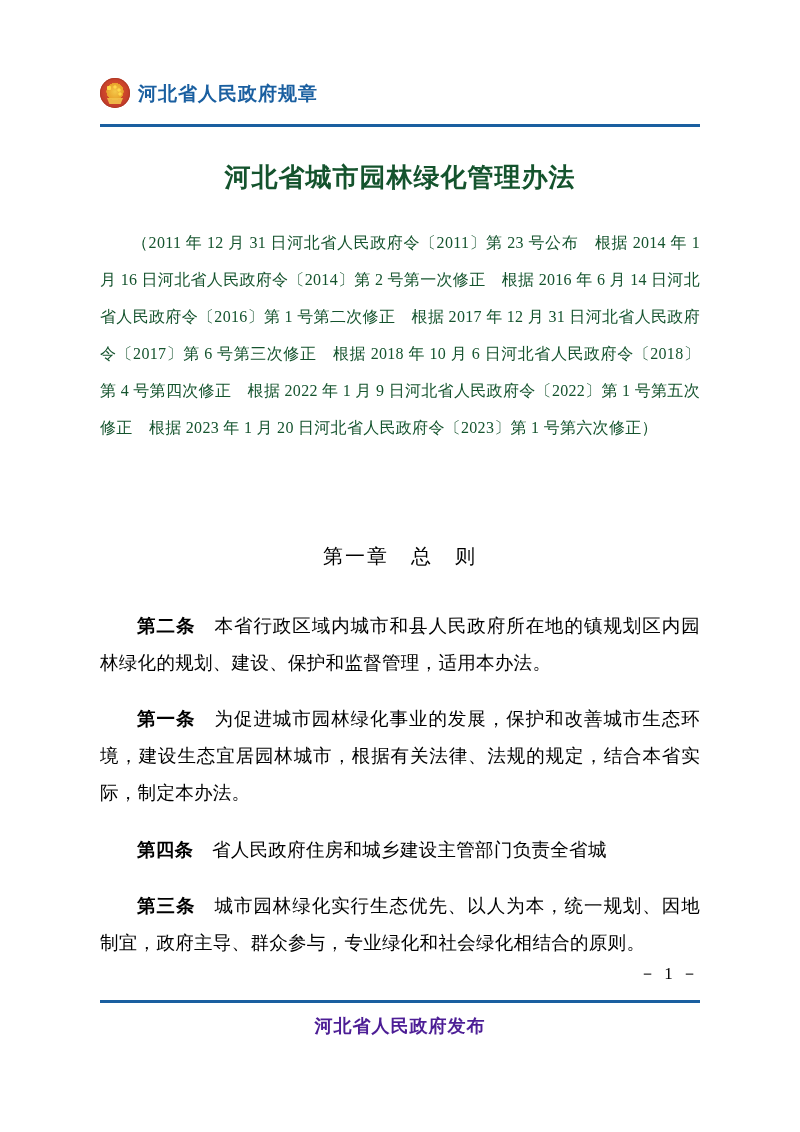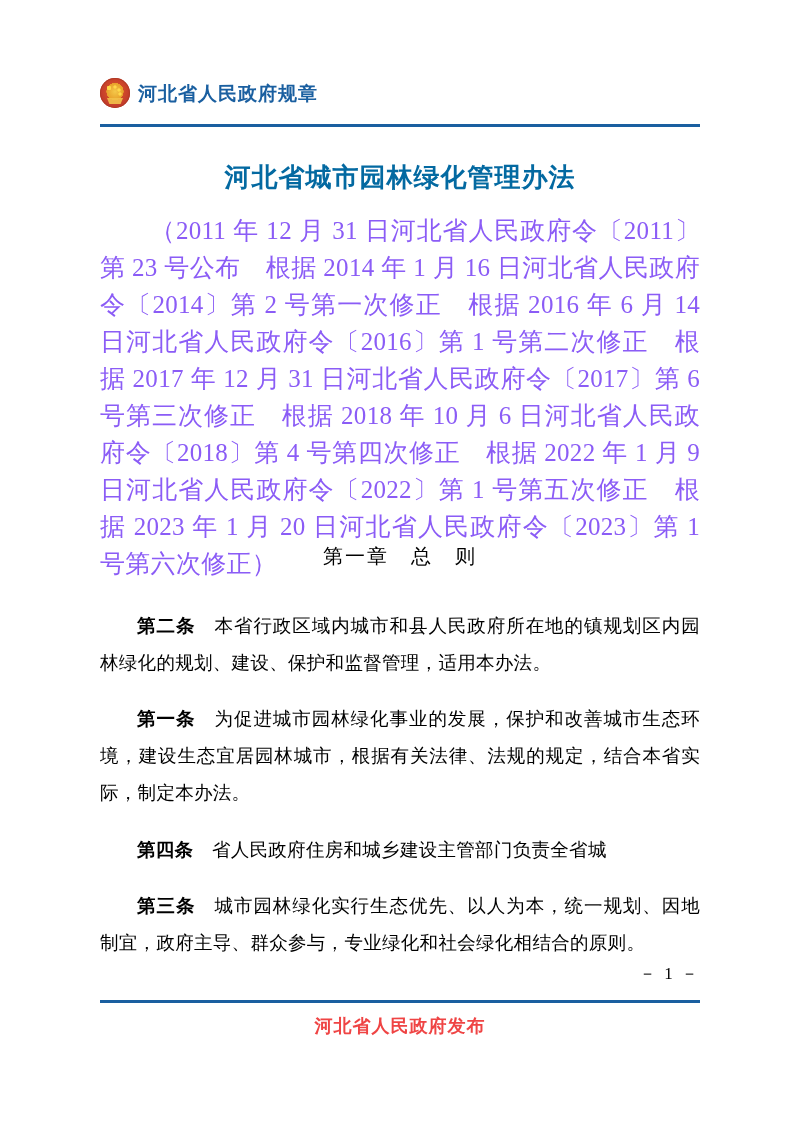--- a/index.html
+++ b/index.html
@@ -90,35 +90,35 @@
   
   .doc-title {
     position: absolute;
     left: 0;
     top: 160px;
     width: 600px;
     text-align: center;
     font-family: "Liberation Sans", "DejaVu Sans", sans-serif;
     font-weight: bold;
     font-size: 26px;
-    color: #0369a1;
+    color: #14532d;
     letter-spacing: 1px;
   }
 
   
   .promulgation {
     position: absolute;
     left: 0;
-    top: 212px;
-    width: 600px;
-    font-size: 25px;
+    top: 224px;
+    width: 600px;
+    font-size: 16px;
     line-height: 37px;
     text-align: justify;
     text-justify: inter-ideograph;
-    color: #8b5cf6;
+    color: #14532d;
     text-indent: 2em;
     letter-spacing: .3px;
   }
 
   
   .chapter {
     position: absolute;
     left: 0;
     top: 543px;
     width: 600px;
@@ -173,21 +173,21 @@
     width: 600px;
     height: 3px;
     background: #1a5fa0;
   }
   .publisher {
     position: absolute;
     left: 0;
     top: 1014px;
     width: 600px;
     text-align: center;
-    color: #ef4444;
+    color: #4c1d95;
     font-family: "Liberation Sans", "DejaVu Sans", sans-serif;
     font-weight: bold;
     font-size: 18px;
     letter-spacing: 1px;
   }
 </style>
 </head>
 <body>
 
 <div class="page">

